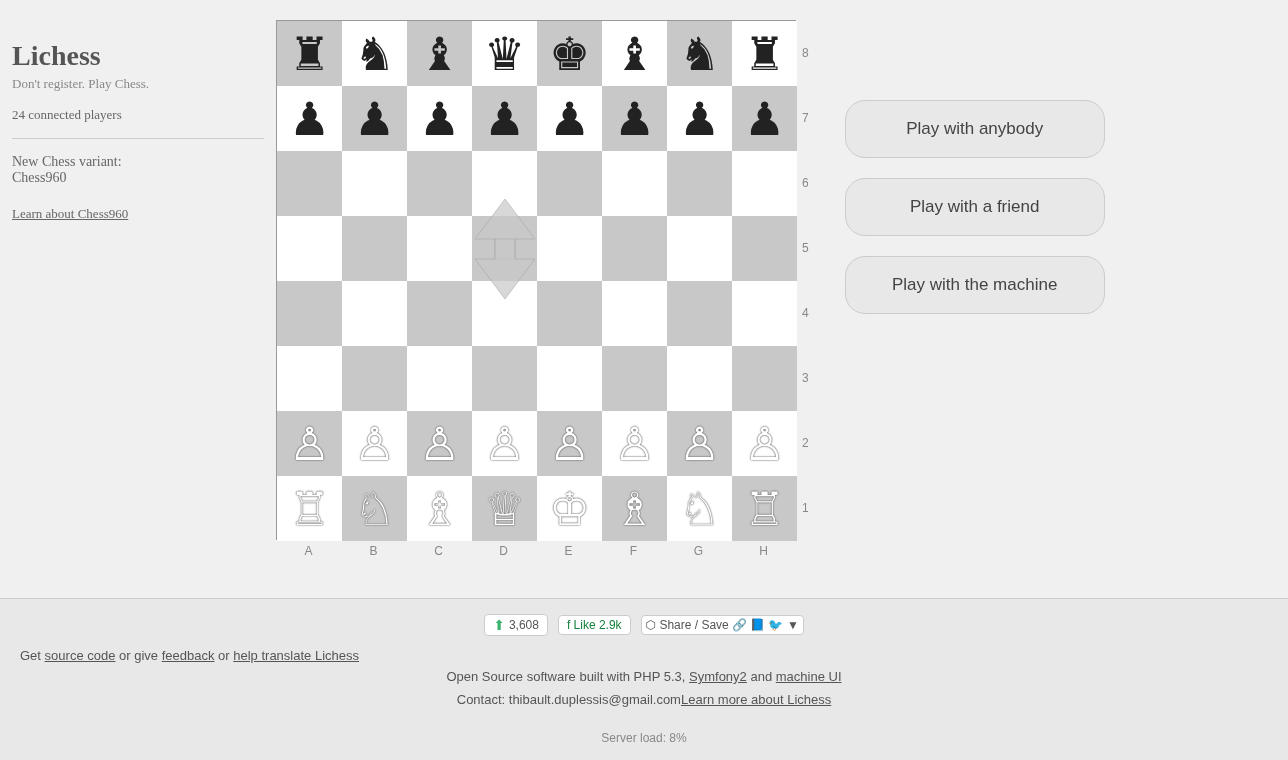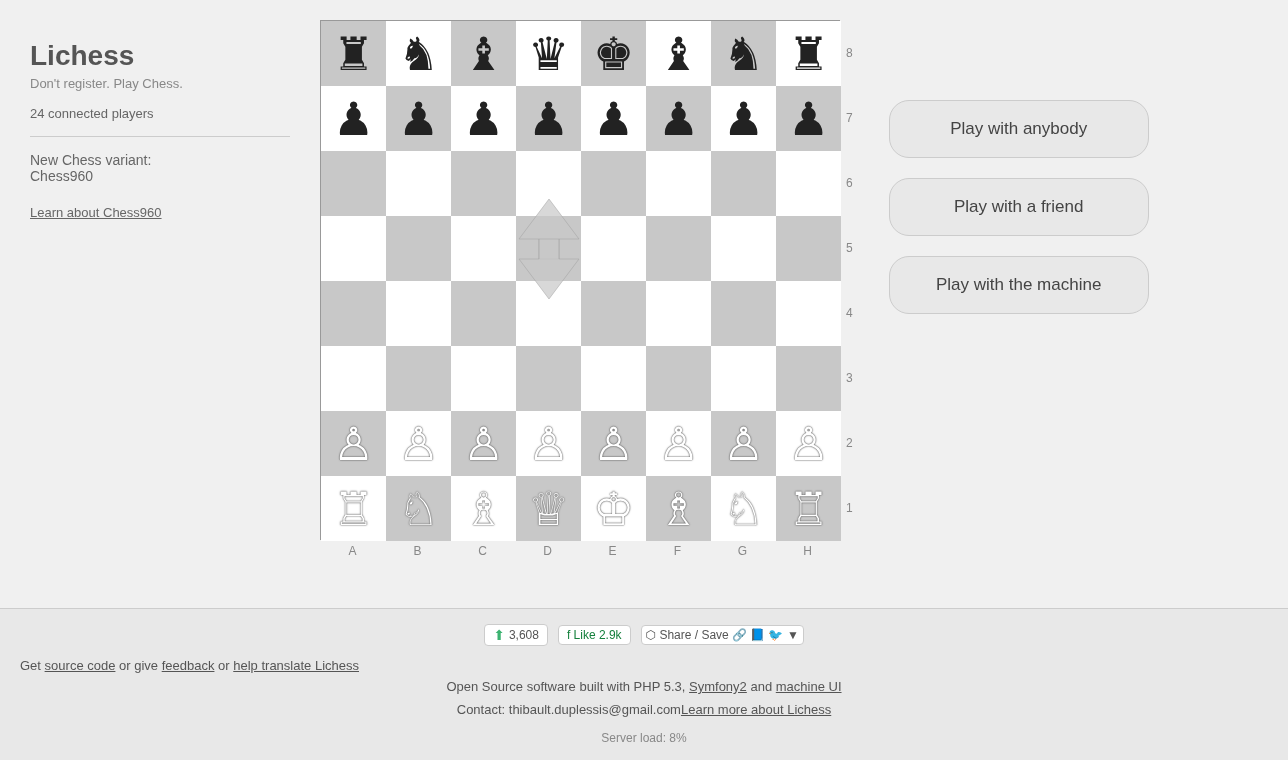--- a/index.html
+++ b/index.html
@@ -2,21 +2,21 @@
 <html><head>
   <meta charset="utf-8">
   <style>
     * { margin: 0; padding: 0; box-sizing: border-box; }
     body { background: #f0f0f0; font-family: Arial, sans-serif; font-size: 14px; color: #333; min-height: 760px; }
 
     .page-wrapper { display: flex; flex-direction: column; min-height: 760px; }
 
     .main-content { display: flex; flex: 1; padding: 20px 0; }
 
-    .sidebar { width: 320px; padding: 20px 30px; }
+    .sidebar { width: 276px; padding: 20px 12px; font-family: Liberation Serif, serif; }
     .sidebar-title { font-size: 28px; font-weight: bold; color: #555; margin-bottom: 4px; }
     .sidebar-subtitle { font-size: 13px; color: #888; margin-bottom: 15px; }
     .sidebar-players { font-size: 13px; color: #666; margin-bottom: 15px; }
     .sidebar-divider { border: none; border-top: 1px solid #ccc; margin: 10px 0 15px 0; }
     .sidebar-variant-title { font-size: 14px; color: #666; margin-bottom: 5px; }
     .sidebar-variant-link { font-size: 13px; color: #666; text-decoration: underline; cursor: pointer; }
 
     .chess-area { display: flex; align-items: flex-start; gap: 0; }
     .rank-label { font-size: 12px; color: #888; text-align: right; height: 65px; display: flex; align-items: center; justify-content: flex-end; }
 
@@ -41,21 +41,21 @@
     .footer-su { background: #fff; border: 1px solid #ccc; border-radius: 4px; padding: 2px 8px; font-size: 12px; color: #555; display: flex; align-items: center; gap: 4px; }
     .footer-su-icon { color: #3cb371; font-size: 14px; }
     .footer-fb { background: #fff; border: 1px solid #ccc; border-radius: 4px; padding: 2px 8px; font-size: 12px; color: #15803d; }
     .footer-share { background: #fff; border: 1px solid #ccc; border-radius: 4px; padding: 2px 4px; font-size: 12px; color: #555; }
     .footer-links { font-size: 13px; color: #555; margin-bottom: 6px; }
     .footer-links a { color: #555; text-decoration: underline; cursor: pointer; }
     .footer-opensource { text-align: center; font-size: 13px; color: #555; margin-bottom: 8px; }
     .footer-opensource a { color: #555; text-decoration: underline; cursor: pointer; }
     .footer-contact { display: flex; justify-content: center; font-size: 13px; color: #555; padding: 0 10px; }
     .footer-contact a { color: #555; text-decoration: underline; cursor: pointer; }
-    .footer-server { text-align: center; font-size: 12px; color: #888; margin-top: 14px; }
+    .footer-server { text-align: center; font-size: 12px; color: #888; margin-top: 24px; }
   </style>
 </head>
 <body>
 
 <div class="page-wrapper">
   <div class="main-content">
 
     <div class="sidebar">
       <div class="sidebar-title">Lichess</div>
       <div class="sidebar-subtitle">Don't register. Play Chess.</div>

